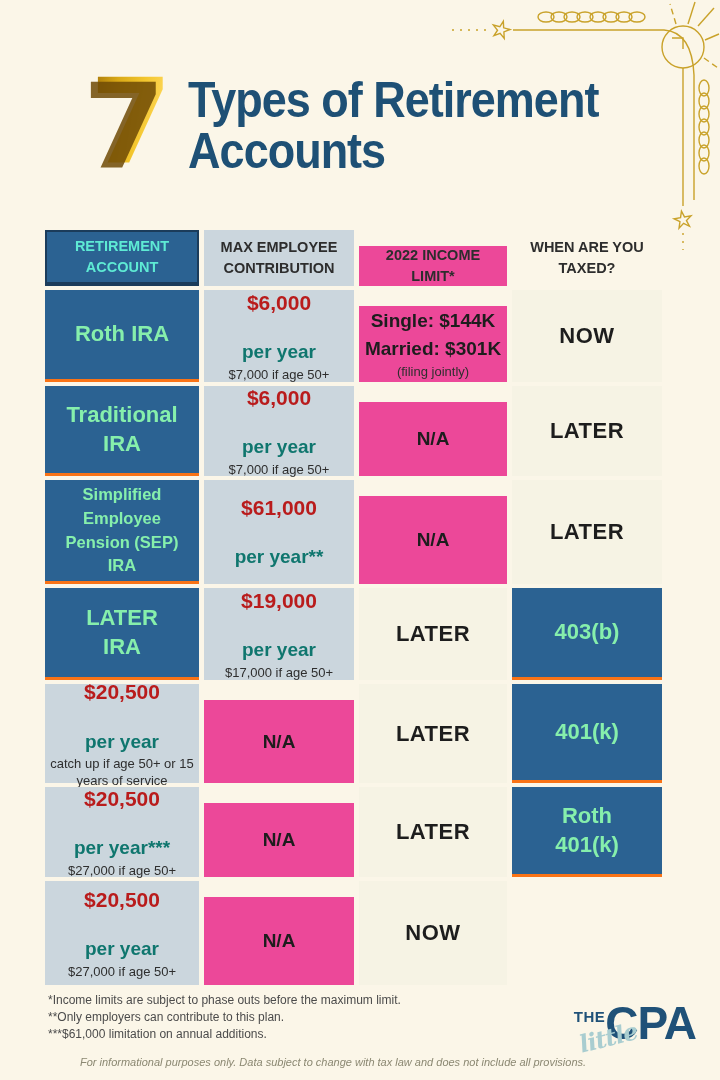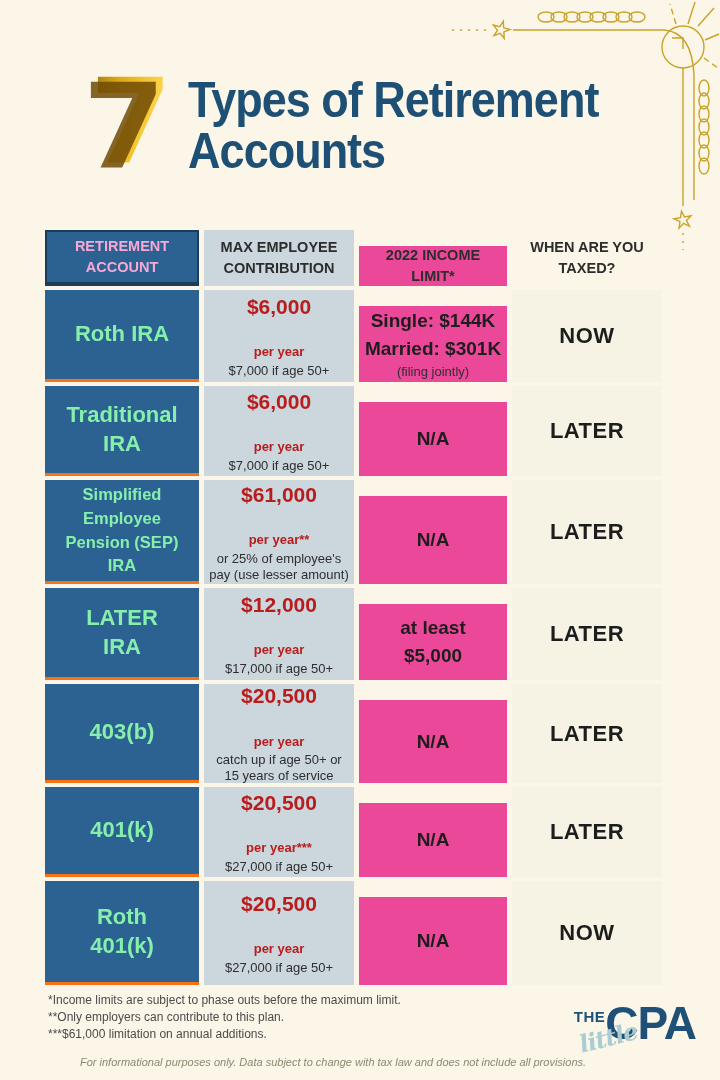--- a/index.html
+++ b/index.html
@@ -33,25 +33,25 @@
     column-gap:5px;row-gap:4px;
   }
   .cell{display:flex;flex-direction:column;align-items:center;justify-content:center;text-align:center;padding:2px 4px;box-sizing:border-box;}
   .cell div:empty{display:none;}
   .blue{background:#2B6292;color:#86efac;border-bottom:3px solid #f97316;}
   .hblue{border:2px solid #1B3C5B;border-bottom:4px solid #1B3C5B;}
   .col2{background:#CBD6DD;}
   .col3{background:#ec4899;margin-top:16px;}
   .col4{background:#F6F3E4;}
   .hdr{font-size:14.5px;font-weight:bold;color:#2D2D2D;line-height:1.45;}
-  .hdr.white{color:#f9a8d4;text-align:center;}
+  .hdr.white{color:#5eead4;text-align:center;}
   .account{font-size:22px;font-weight:bold;white-space:pre-line;line-height:1.3;}
   .account.sm{font-size:16.5px;line-height:1.45;}
   .amount{font-size:21px;font-weight:bold;color:#b91c1c;line-height:1.35;}
-  .period{font-size:13px;font-weight:bold;color:#b91c1c;line-height:1.35;margin-top:22px;}
+  .period{font-size:19px;font-weight:bold;color:#0f766e;line-height:1.35;margin-top:22px;}
   .note{font-size:13px;color:#2e2e2e;line-height:1.25;margin-top:2px;text-align:center;}
   .limit-main{font-size:19px;font-weight:bold;color:#1d1d1d;line-height:1.45;}
   .taxed{font-size:22px;font-weight:bold;color:#1d1d1d;letter-spacing:0.5px;}
   
   .footnotes{position:absolute;left:48px;top:992px;font-size:12px;color:#4B4B4B;line-height:1.42;}
   .disclaimer{position:absolute;left:80px;top:1056px;font-size:11px;font-style:italic;color:#8B8872;}
   
   .logo{position:absolute;right:24px;top:1000px;display:flex;align-items:flex-start;}
   .logo-the{font-size:15px;font-weight:bold;color:#1F5178;margin-top:8px;letter-spacing:0.5px;}
   .logo-cpa{font-size:46px;font-weight:bold;color:#1F5178;letter-spacing:-1px;line-height:1.0;position:relative;}
@@ -149,43 +149,37 @@
 
   <div class="cell blue">
       <div class="account sm">Simplified
 Employee
 Pension (SEP)
 IRA</div>
     </div>
   <div class="cell col2">
     <div class="amount">$61,000</div>
     <div class="period">per year**</div>
-    <div class="note">or 25% of employee's pay (use lesser amount)</div>
   </div>
   <div class="cell col3">
     <div class="limit-main">N/A</div>
 
   </div>
   <div class="cell col4">
       <div class="taxed">LATER</div>
     </div>
 
   <div class="cell blue">
       <div class="account">LATER
 IRA</div>
     </div>
   <div class="cell col2">
-    <div class="amount">$12,000</div>
+    <div class="amount">$19,000</div>
     <div class="period">per year</div>
     <div class="note">$17,000 if age 50+</div>
-  </div>
-  <div class="cell col3">
-    <div class="limit-main">at least</div>
-    <div class="limit-main">$5,000</div>
-
   </div>
   <div class="cell col4">
       <div class="taxed">LATER</div>
     </div>
 
   <div class="cell blue">
       <div class="account">403(b)</div>
     </div>
   <div class="cell col2">
     <div class="amount">$20,500</div>

